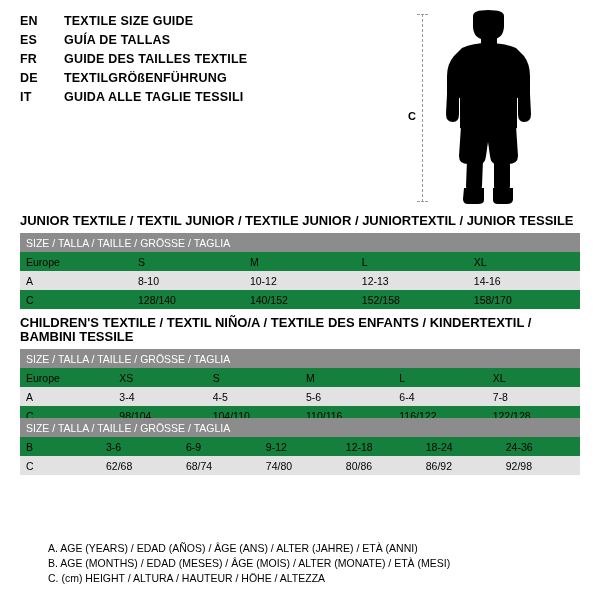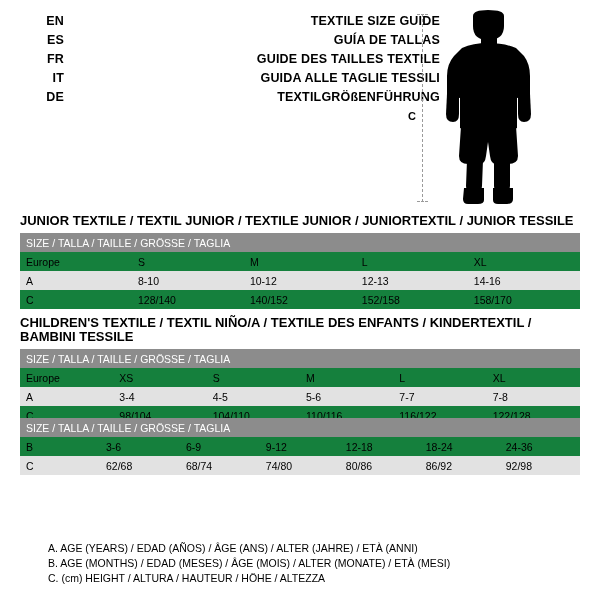--- a/index.html
+++ b/index.html
@@ -20,21 +20,20 @@
     height: 600px;
     box-sizing: border-box;
   }
 
   
   .lang-block {
     position: absolute;
     left: 20px;
     top: 14px;
     width: 420px;
-    text-align: right;
   }
   .lang-row {
     display: flex;
     align-items: baseline;
     height: 19px;
     font-size: 12.5px;
     font-weight: bold;
     letter-spacing: 0.2px;
   }
   .lang-code {
@@ -145,26 +144,26 @@
     </div>
     <div class="lang-row">
       <span class="lang-code">ES</span>
       <span class="lang-text">GUÍA DE TALLAS</span>
     </div>
     <div class="lang-row">
       <span class="lang-code">FR</span>
       <span class="lang-text">GUIDE DES TAILLES TEXTILE</span>
     </div>
     <div class="lang-row">
+      <span class="lang-code">DE</span>
+      <span class="lang-text">TEXTILGRÖßENFÜHRUNG</span>
+    </div>
+    <div class="lang-row">
       <span class="lang-code">IT</span>
       <span class="lang-text">GUIDA ALLE TAGLIE TESSILI</span>
-    </div>
-    <div class="lang-row">
-      <span class="lang-code">DE</span>
-      <span class="lang-text">TEXTILGRÖßENFÜHRUNG</span>
     </div>
   </div>
 
   <div class="figure-area">
     <span class="c-label">C</span>
     <div class="dashline"></div>
     <div class="tick top"></div>
     <div class="tick bottom"></div>
     <svg class="silhouette" width="110" height="196" viewBox="0 0 110 196" xmlns="http://www.w3.org/2000/svg">
       <g fill="#000000">
@@ -237,21 +236,21 @@
         <td>S</td>
         <td>M</td>
         <td>L</td>
         <td>XL</td>
       </tr>
       <tr class="shade">
         <td class="label-col">A</td>
         <td>3-4</td>
         <td>4-5</td>
         <td>5-6</td>
-        <td>7-7</td>
+        <td>6-4</td>
         <td>7-8</td>
       </tr>
       <tr class="plain">
         <td class="label-col">C</td>
         <td>98/104</td>
         <td>104/110</td>
         <td>110/116</td>
         <td>116/122</td>
         <td>122/128</td>
       </tr>

